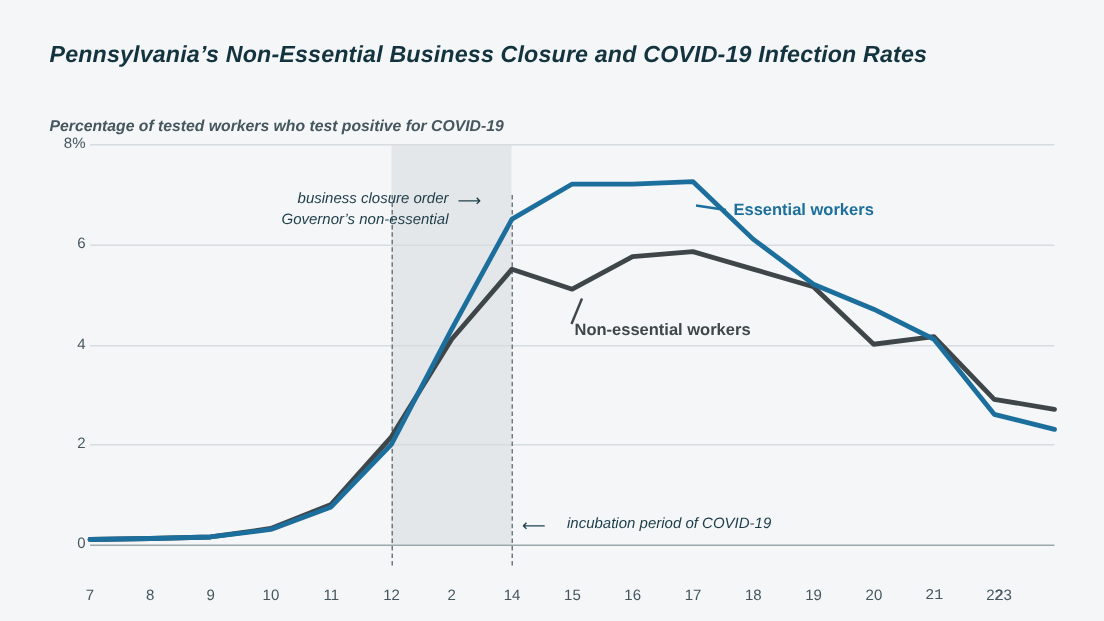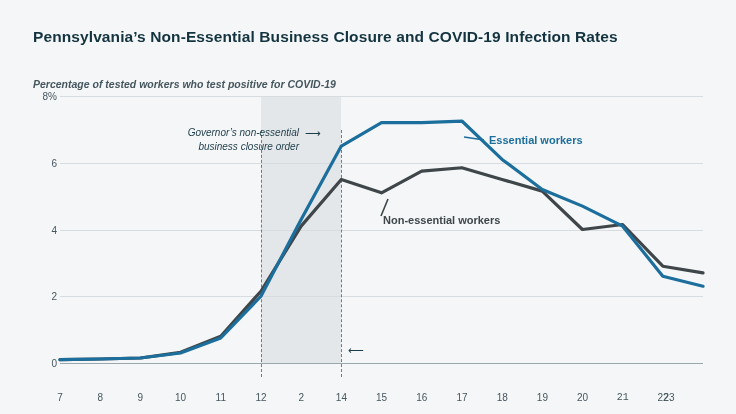--- a/index.html
+++ b/index.html
@@ -13,20 +13,21 @@
     position: relative;
   }
   #title {
     position: absolute;
     left: 33px;
     top: 28px;
     font-size: 15.5px;
     font-weight: bold;
     color: #13333f;
     letter-spacing: 0.1px;
+    font-style: italic;
   }
   #subtitle {
     position: absolute;
     left: 33px;
     top: 78px;
     font-size: 10.5px;
     font-style: italic;
     color: #45565e;
     font-weight: bold;
   }
@@ -128,27 +129,28 @@
 
   <div class="vdash" style="left: 227.938px; top: 34px; height: 247px;"></div>
   <div class="vdash" style="left: 308.312px; top: 34px; height: 247px;"></div>
 
   <svg class="series" width="670" height="290">
     <polyline fill="none" stroke="#3f4649" stroke-width="3.2" stroke-linejoin="round" stroke-linecap="round" points="27.00,263.66 67.19,263.00 107.38,261.99 147.56,256.32 187.75,240.30 227.94,195.24 268.13,130.16 308.31,83.44 348.50,96.79 388.69,75.09 428.88,71.76 469.06,83.44 509.25,95.12 549.44,133.50 589.63,128.49 629.81,170.21 670.00,176.89"></polyline>
     <polyline fill="none" stroke="#1c6e9c" stroke-width="3.2" stroke-linejoin="round" stroke-linecap="round" points="27.00,263.66 67.19,263.00 107.38,261.99 147.56,256.99 187.75,241.97 227.94,200.25 268.13,123.49 308.31,50.06 348.50,26.70 388.69,26.70 428.88,25.03 469.06,63.41 509.25,93.45 549.44,110.14 589.63,130.16 629.81,180.22 670.00,190.24"></polyline>
   </svg>
 
   <div class="annot" style="left:66px; top:30px; width:200px; text-align:right;">
+    <div>business closure order</div>
     <div>Governor’s non-essential</div>
-    <div>business closure order</div>
   </div>
   <div class="annot-arrow" style="left:272px; top:31px;">⟶</div>
 
   <div class="annot-arrow" style="left:315px; top:248px;">⟵</div>
   <div class="annot" style="left:345px; top:247px; width:240px;">
+    <div>incubation period of COVID-19</div>
   </div>
 
   <div class="series-label" id="label-essential" style="left:456px; top:38px;">Essential workers</div>
   <div class="series-label" id="label-nonessential" style="left:350px; top:118px;">Non-essential workers</div>
   <svg class="series" width="670" height="290">
     <polyline fill="none" stroke="#1c6e9c" stroke-width="1.6" points="431,41 451,44"></polyline>
     <polyline fill="none" stroke="#3f4649" stroke-width="1.6" points="355,103 348,120"></polyline>
   </svg>
 </div>
 

